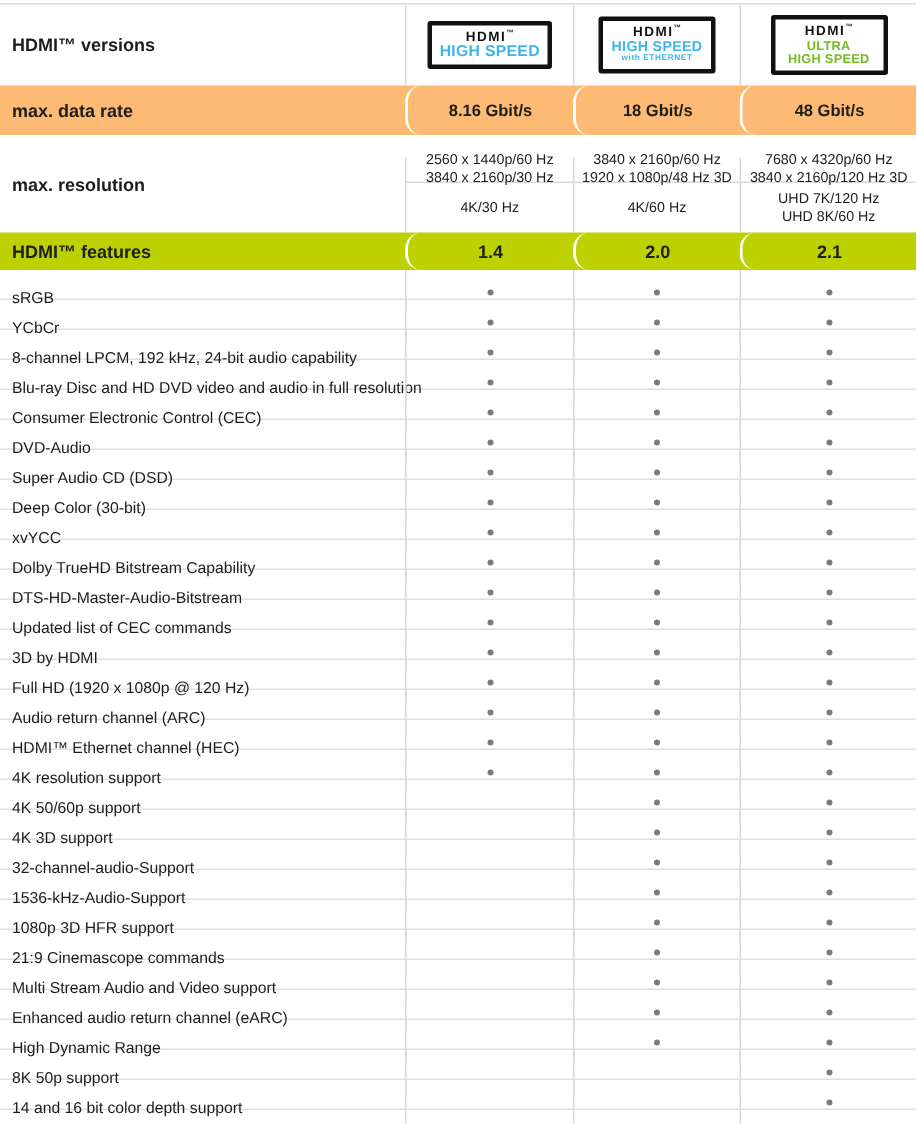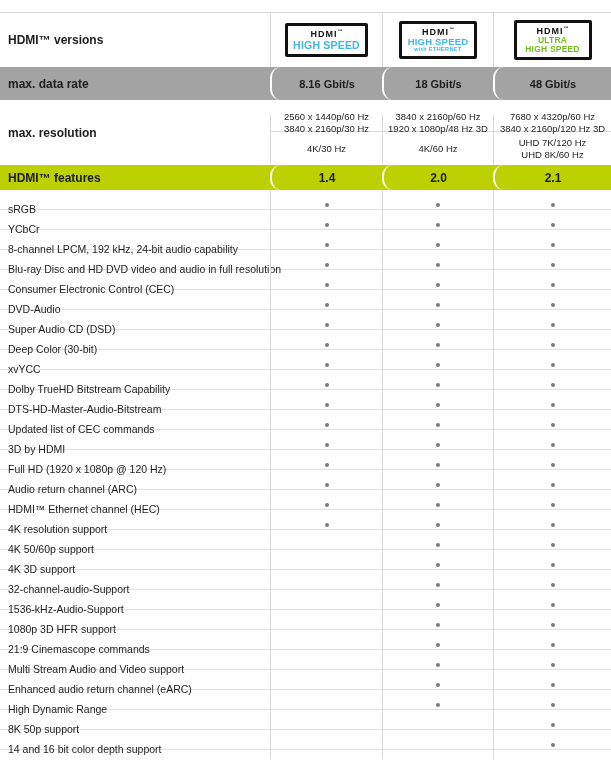--- a/index.html
+++ b/index.html
@@ -1,37 +1,37 @@
 <!DOCTYPE html>
 <html><head>
 <meta charset="utf-8">
 <style>
   html,body{margin:0;padding:0;background:#fff;}
-  #page{width:611px;height:760px;background:#fff;font-family:"Liberation Sans",sans-serif;color:#1d1d1b;box-sizing:border-box;padding-top:12px;overflow:hidden;}
+  #page{width:611px;height:760px;background:#fff;font-family:"Liberation Sans",sans-serif;color:#1d1d1b;box-sizing:border-box;padding-top:2px;overflow:hidden;}
   .row{display:grid;grid-template-columns:270px 112px 111px 118px;box-sizing:border-box;}
   .cell{box-sizing:border-box;display:flex;align-items:center;justify-content:center;text-align:center;}
   .label-cell{justify-content:flex-start;text-align:left;padding-left:8px;}
   .sep{border-left:1px solid #d9d9d9;}
   .sep-white{border-left:2px solid #fff;border-radius:11px;}
 
   
   .header-row{height:55px;border-top:1px solid #d9d9d9;}
   .section-label{font-weight:700;font-size:12px;}
   .badge{background:#fff;border:3px solid #111;border-radius:2px;padding:3px 5px;display:flex;flex-direction:column;align-items:center;justify-content:center;line-height:1.05;min-width:62px;}
   .badge-brand{font-weight:700;font-size:9px;letter-spacing:1px;color:#111;}
   .badge-brand .tm{font-size:5px;vertical-align:super;letter-spacing:0;}
   .bline{font-weight:700;letter-spacing:.2px;}
   .badge-0 .bline0{font-size:10.5px;color:#3db5e6;}
   .badge-1 .bline0{font-size:9.5px;color:#3db5e6;}
   .badge-1 .bline1{font-size:5.5px;color:#3db5e6;letter-spacing:.4px;}
   .badge-2 .bline0{font-size:8.5px;color:#74bb21;}
   .badge-2 .bline1{font-size:8.5px;color:#74bb21;}
 
   
-  .datarate-row{height:33px;background:#a3a3a3;}
+  .datarate-row{height:33px;background:#fdba74;}
   .value-bold{font-weight:700;font-size:11px;}
 
   
   .res-section{display:grid;grid-template-columns:270px 112px 111px 118px;grid-template-rows:32px 33px;}
   .res-label{grid-row:1/3;display:flex;align-items:center;padding-left:8px;box-sizing:border-box;}
   .res-cell{box-sizing:border-box;display:flex;flex-direction:column;align-items:center;justify-content:center;font-size:9.5px;line-height:12px;border-left:1px solid #d9d9d9;}
   .res-top{border-bottom:1px solid #d9d9d9;margin-top:15px;}
 
   
   .features-header-row{height:25px;background:#bdd000;}

